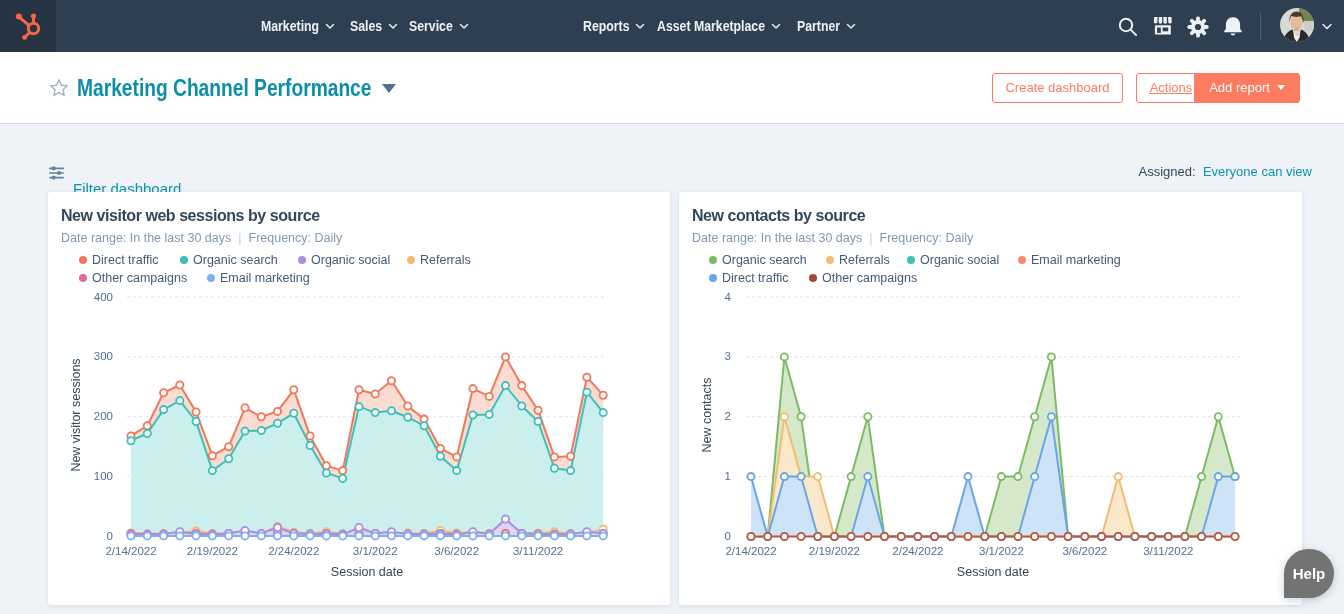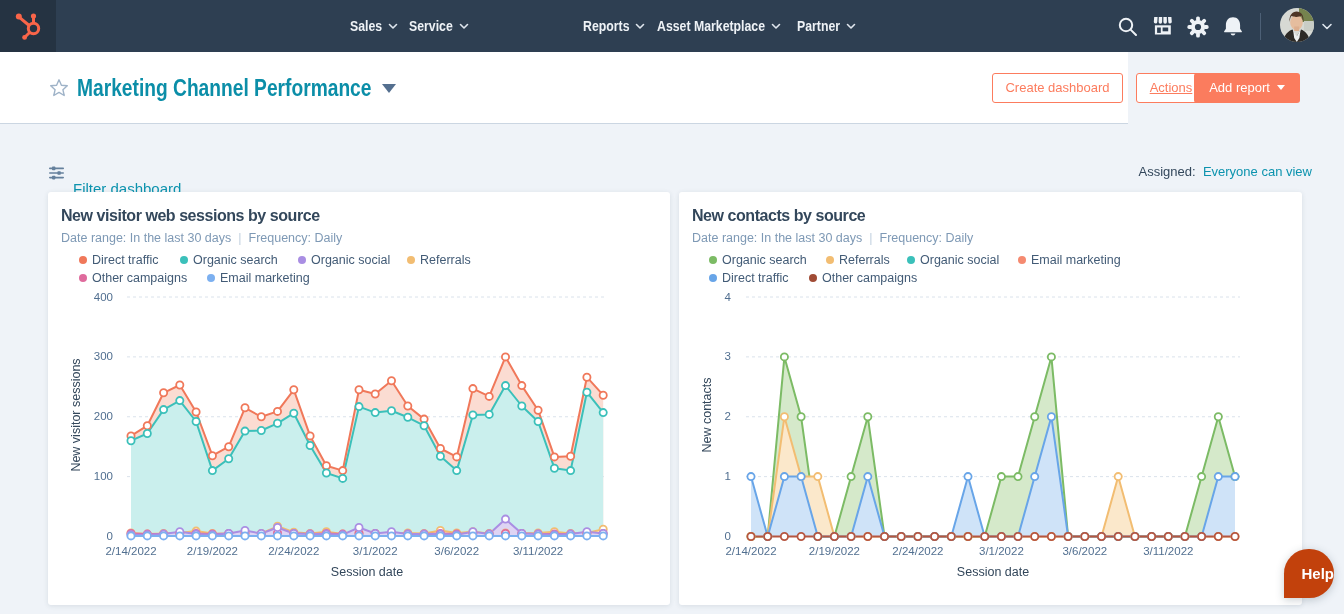--- a/index.html
+++ b/index.html
@@ -1,59 +1,62 @@
 <!DOCTYPE html>
 <html><head><meta charset="utf-8">
 <style>
 * { margin:0; padding:0; box-sizing:border-box; }
 html,body { width:1344px; height:614px; overflow:hidden; font-family:"Liberation Sans", sans-serif; background:#eff3f8; }
 #nav { position:absolute; left:0; top:0; width:1344px; height:52px; background:#2e3f52; }
 #logoblock { position:absolute; left:0; top:0; width:56px; height:52px; background:#253342; }
 .nitem { position:absolute; top:0; height:52px; line-height:52px; color:#eef2f6; font-size:15px; font-weight:700; white-space:nowrap; }
 .ntext { display:inline-block; transform:scaleX(0.82); transform-origin:0 50%; }
 #navdiv { position:absolute; left:1260px; top:13px; width:1px; height:27px; background:#4d6076; }
-#header { position:absolute; left:0; top:52px; width:1128px; height:72px; background:#fff; border-bottom:1px solid #cbd6e2; }
+#header { position:absolute; left:0; top:52px; width:1344px; height:72px; background:#fff; border-bottom:1px solid #cbd6e2; }
 #title { position:absolute; left:77px; top:22px; font-size:24px; font-weight:700; color:#0b8ea8; }
 #title span { display:inline-block; transform:scaleX(0.8); transform-origin:0 50%; }
 #tcaret { position:absolute; left:382px; top:32px; width:0; height:0; border-left:7.5px solid transparent; border-right:7.5px solid transparent; border-top:9px solid #546f8f; }
 .btn { position:absolute; top:21px; height:30px; border-radius:3px; font-size:13px; line-height:28px; text-align:center; white-space:nowrap; }
 .btn.sec { border:1px solid #fc7c5e; color:#fc7c5e; background:#fff;margin-left:40px; }
 .btn.pri { background:#fb7c5e; color:#fff; line-height:30px; }
 .bcaret { display:inline-block; width:0; height:0; border-left:4.5px solid transparent; border-right:4.5px solid transparent; border-top:5px solid #fc7c5e; margin-left:7px; vertical-align:middle; margin-top:-2px; }
 .bcaret.w { border-top-color:#fff; }
 #filtertext { position:absolute; left:73px; top:164px; font-size:15px; color:#0c93ae;margin-top:16px; }
 #assigned { position:absolute; right:32px; top:164px; font-size:13px; color:#33475b; }
 #assigned a { color:#0c93ae; text-decoration:none; font-weight:400; }
 .card { position:absolute; top:192px; width:622px; height:413px; background:#fff; border-radius:3px; box-shadow:0 1px 5px rgba(45,62,80,0.12); }
 #card1 { left:48px; }
 #card2 { left:679px; width:623px; }
 .ctitle { position:absolute; left:13px; top:15px; font-size:16px; font-weight:700; color:#33475b; letter-spacing:-0.45px; }
 .csub { position:absolute; left:13px; top:39px; font-size:12.5px; color:#7e99b5; }
 .csub .sep { color:#c3d2e0; padding:0 7px; }
 .li { position:absolute; font-size:12.5px; color:#425b76; white-space:nowrap; }
 .dot { display:inline-block; width:8px; height:8px; border-radius:50%; margin-right:5px; position:relative; top:0px; }
 .chart { position:absolute; left:0; top:0; }
-#help { position:absolute; left:1284px; top:549px; width:50px; height:49px; background:#c2410c; box-shadow:0 2px 8px rgba(45,62,80,0.25); border-radius:25px 25px 25px 0; color:#fff; font-size:15px; font-weight:700; text-align:right; line-height:49px; }
+#help { position:absolute; left:1284px; top:549px; width:50px; height:49px; background:#737373; box-shadow:0 2px 8px rgba(45,62,80,0.25); border-radius:25px 25px 25px 0; color:#fff; font-size:15px; font-weight:700; text-align:center; line-height:49px; }
 </style></head>
 <body>
 <div id="nav">
   <div id="logoblock"></div>
   <svg width="34" height="34" viewBox="0 0 34 34" style="position:absolute;left:12px;top:10px">
       <g fill="none" stroke="#f96549" stroke-width="3">
         <circle cx="21.5" cy="18.5" r="5.2"></circle>
         <line x1="21.5" y1="13.3" x2="21.5" y2="7.5"></line>
         <line x1="17.2" y1="15.5" x2="8" y2="7.8"></line>
         <line x1="17.6" y1="22.5" x2="13.5" y2="26.5"></line>
       </g>
       <g fill="#f96549">
         <circle cx="21.5" cy="6" r="2.6"></circle>
         <circle cx="6.8" cy="6.6" r="3"></circle>
         <circle cx="12.6" cy="27.4" r="2.4"></circle>
       </g>
     </svg>
+    <div class="nitem" style="left:261px"><span class="ntext">Marketing</span><svg width="10" height="7" viewBox="0 0 10 7" style="position:absolute;left:64px;top:23px">
+        <path d="M1.5 1.5 L5 5 L8.5 1.5" fill="none" stroke="#dfe6ee" stroke-width="1.6" stroke-linecap="round" stroke-linejoin="round"></path>
+      </svg></div>
     <div class="nitem" style="left:350px"><span class="ntext">Sales</span><svg width="10" height="7" viewBox="0 0 10 7" style="position:absolute;left:38px;top:23px">
         <path d="M1.5 1.5 L5 5 L8.5 1.5" fill="none" stroke="#dfe6ee" stroke-width="1.6" stroke-linecap="round" stroke-linejoin="round"></path>
       </svg></div>
     <div class="nitem" style="left:409px"><span class="ntext">Service</span><svg width="10" height="7" viewBox="0 0 10 7" style="position:absolute;left:50px;top:23px">
         <path d="M1.5 1.5 L5 5 L8.5 1.5" fill="none" stroke="#dfe6ee" stroke-width="1.6" stroke-linecap="round" stroke-linejoin="round"></path>
       </svg></div>
     <div class="nitem" style="left:583px"><span class="ntext">Reports</span><svg width="10" height="7" viewBox="0 0 10 7" style="position:absolute;left:52px;top:23px">
         <path d="M1.5 1.5 L5 5 L8.5 1.5" fill="none" stroke="#dfe6ee" stroke-width="1.6" stroke-linecap="round" stroke-linejoin="round"></path>
       </svg></div>
     <div class="nitem" style="left:657px"><span class="ntext">Asset Marketplace</span><svg width="10" height="7" viewBox="0 0 10 7" style="position:absolute;left:114px;top:23px">

